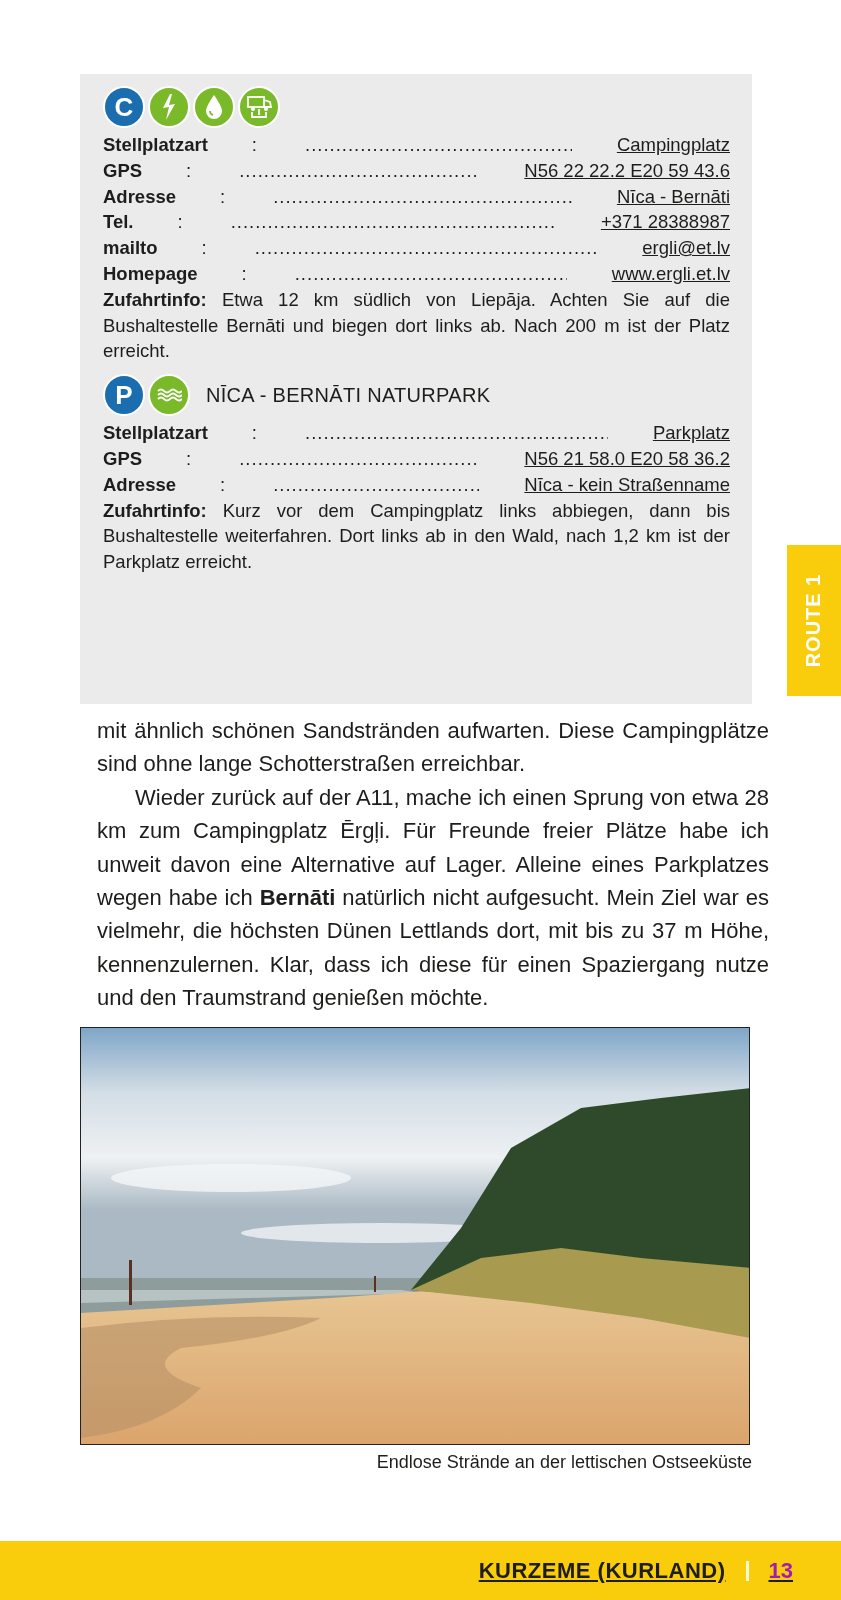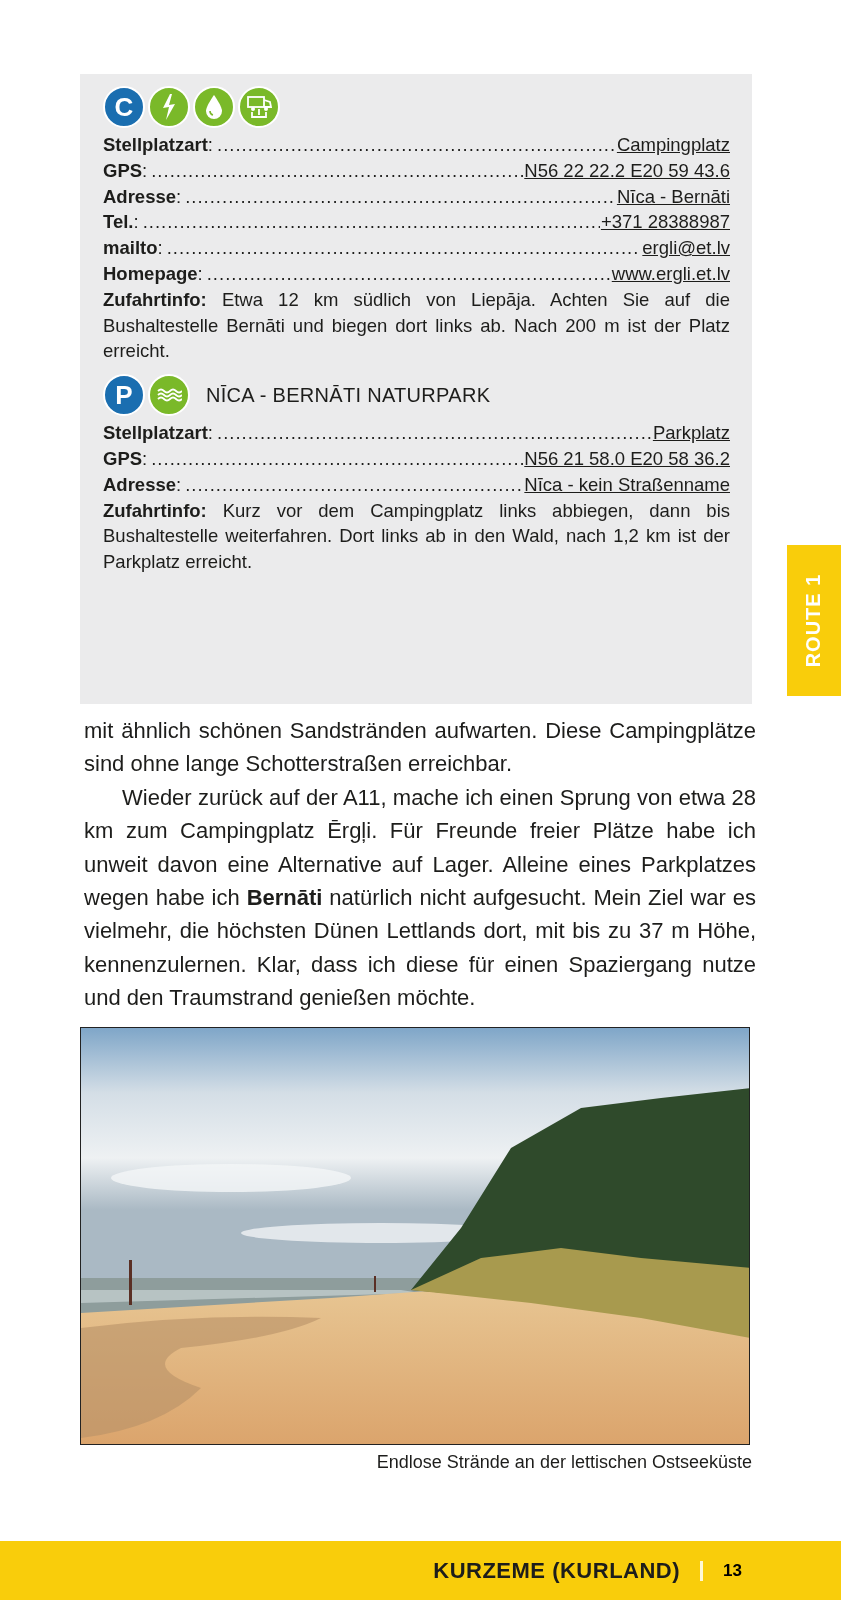--- a/index.html
+++ b/index.html
@@ -17,36 +17,36 @@
     width: 42px; height: 42px; border-radius: 50%; box-sizing: border-box;
     border: 2px solid #ffffff; display: flex; align-items: center; justify-content: center;
     color: #fff; font-weight: bold; font-size: 26px;
   }
   .icon.blue { background: #1a6eb0; }
   .icon.green { background: #7ab929; }
   .icon svg { display: block; }
   .entry-title { font-size: 20px; letter-spacing: 0.3px; color: #1d1d1b; }
   .row {
     display: flex; align-items: baseline; font-size: 18.5px; line-height: 25.8px;
-    white-space: nowrap; overflow: hidden;
+    white-space: nowrap; overflow: hidden; gap: 44px;
   }
   .row .lbl { font-weight: bold; }
   .row .colon { margin-right: 4px; }
   .row .dots {
     flex: 1; overflow: hidden; white-space: nowrap; color: #1d1d1b; letter-spacing: 1px;
   }
   .row .dots::before {
     content: "......................................................................................................................................................................................................";
   }
   .row .val { margin-left: 1px; text-decoration: underline; }
   .para { font-size: 18.5px; line-height: 25.8px; text-align: justify; }
   .para b { font-weight: bold; margin-top: 30px; }
   .entry2 { margin-top: 8px; }
   .body-text {
-    position: absolute; left: 84px; top: 714px; width: 672px;
+    position: absolute; left: 97px; top: 714px; width: 672px;
     font-size: 22px; line-height: 33.4px; text-align: justify; color: #1d1d1b;
   }
   .body-text p { margin: 0; }
   .body-text .indent { text-indent: 38px; }
   .photo {
     position: absolute; left: 80px; top: 1027px; width: 670px; height: 418px;
     border: 1.5px solid #222; box-sizing: border-box; overflow: hidden;
     background: linear-gradient(180deg, #8fb2cf 0%, #c9d6e0 18%, #e6ebee 35%, #b7c7d3 55%, #a2b3bd 64%, #d8c29a 66%, #d6a870 75%, #e2b27a 100%);
   }
   .photo svg { position: absolute; left: 0; top: 0; }
@@ -56,25 +56,25 @@
   .route-tab {
     position: absolute; left: 787px; top: 545px; width: 54px; height: 151px;
     background: #f9cd0b; display: flex; align-items: center; justify-content: center;
   }
   .route-tab span {
     transform: rotate(-90deg); color: #ffffff; font-weight: bold; font-size: 20px;
     letter-spacing: 1px; white-space: nowrap;
   }
   .footer {
     position: absolute; left: 0; top: 1541px; width: 841px; height: 59px; background: #f9cd0b;
-    display: flex; align-items: center; justify-content: flex-end; box-sizing: border-box; padding-right: 99px;
+    display: flex; align-items: center; justify-content: flex-end; box-sizing: border-box; padding-right: 48px; text-decoration: underline;
   }
   .footer .region { font-weight: bold; font-size: 22px; color: #1d1d1b; letter-spacing: 0.5px; }
   .footer .sep { width: 3px; height: 20px; background: #fff8d6; margin: 0 20px; }
-  .footer .page { font-weight: bold; font-size: 17px; color: #000000; }
+  .footer .page { font-weight: bold; font-size: 22px; color: #a21caf; }
 </style>
 </head>
 <body>
 
 <div class="infobox">
 
   <div>
     <div class="entry-head">
       <div class="icons">
         <div class="icon blue">C</div>

